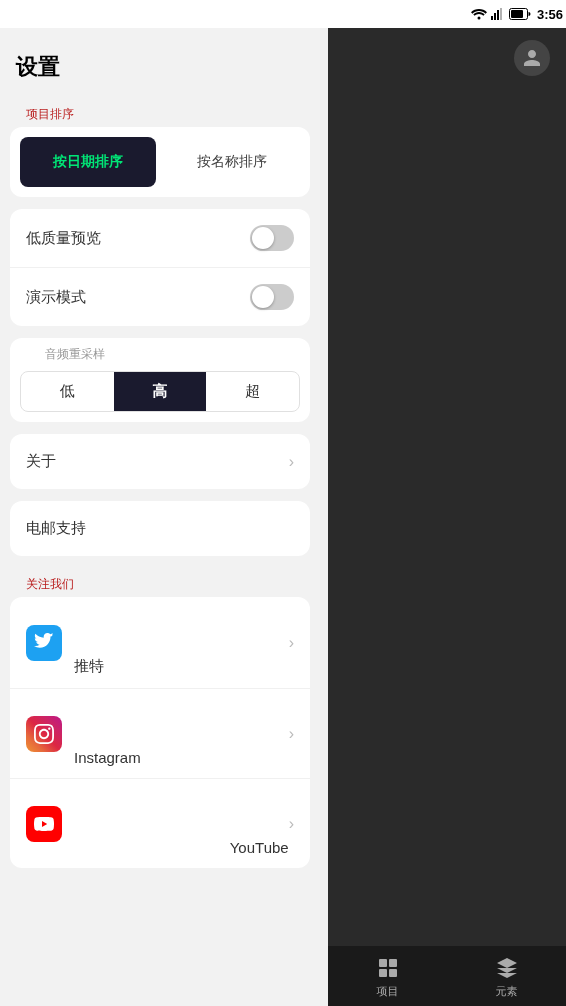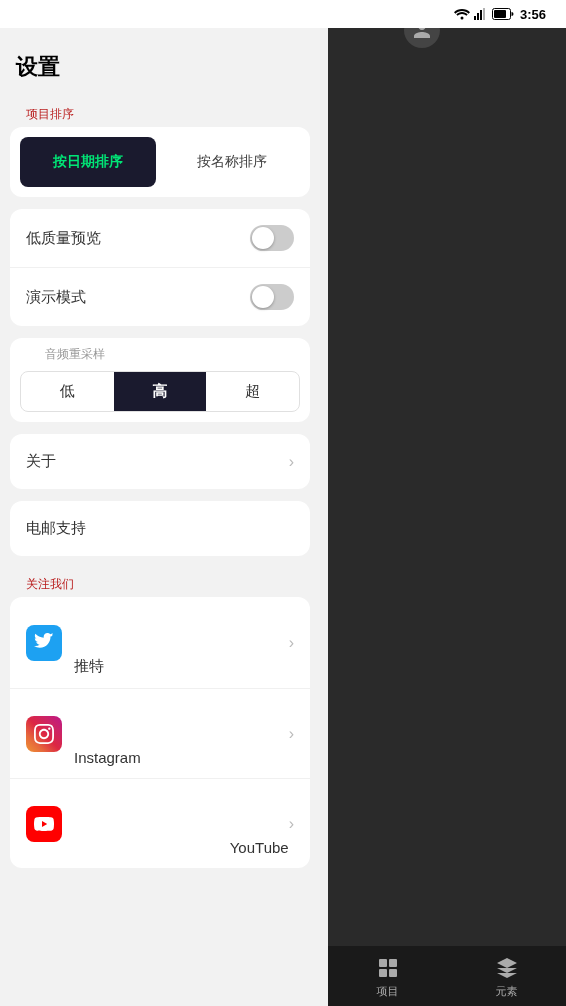--- a/index.html
+++ b/index.html
@@ -16,21 +16,21 @@
     .status-bar {
       position: absolute;
       top: 0;
       right: 0;
       width: 566px;
       height: 28px;
       background: #fff;
       display: flex;
       align-items: center;
       justify-content: flex-end;
-      padding-right: 20px;
+      padding-right: 3px;
       gap: 6px;
       z-index: 10;
       text-align: right;
     }
     .status-bar-time {
       font-size: 13px;
       font-weight: 600;
       color: #000;
     }
     .status-icons {
@@ -222,21 +222,21 @@
 
     
     .right-panel {
       position: absolute;
       top: 0;
       right: 0;
       width: 238px;
       height: 1006px;
       background: #2a2a2a;
       display: flex;
-      flex-direction: row;
+      flex-direction: column;
     }
 
     .right-top-bar {
       height: 28px;
       background: #1a1a1a;
       display: flex;
       align-items: center;
       justify-content: flex-end;
       padding: 0 12px;
     }

